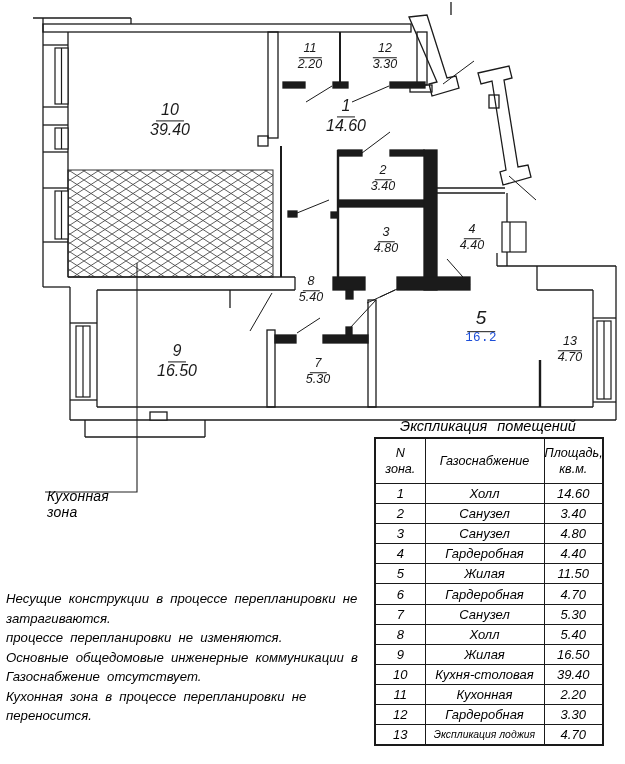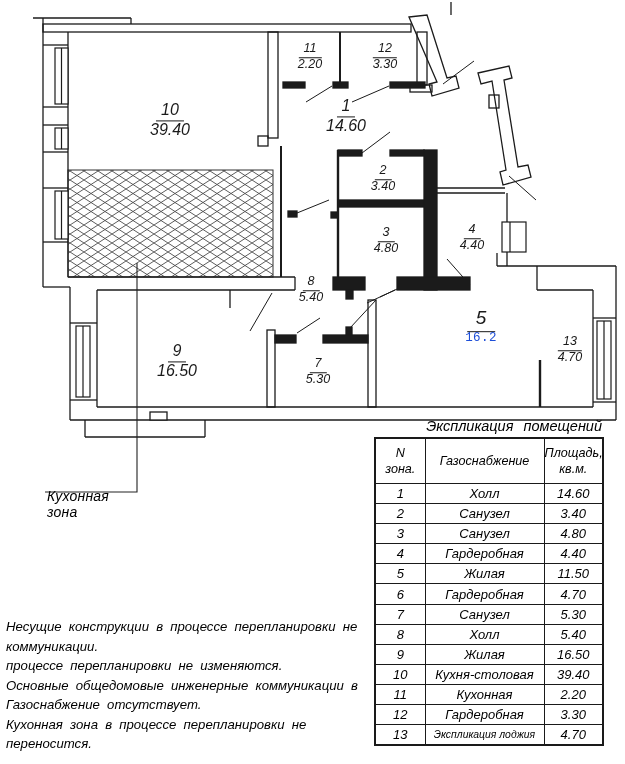--- a/index.html
+++ b/index.html
@@ -11,24 +11,24 @@
   .room-label .rnum{display:inline-block;border-bottom:1.4px solid #1a1a1a;padding:0 5px 1px}
   .room-label .rarea{display:block}
   .room-label.large{font-size:16px}
   .room-label.small{font-size:12.5px}
   .room-label.edited{font-size:13px}
   .room-label.edited .rnum{font-size:19px;padding:0 9px 2px}
   .room-label.edited .rarea{font-family:Liberation Mono, monospace;font-style:normal;
     font-size:12.5px;color:#1d4ed8;letter-spacing:.4px}
   .kitchen-label{position:absolute;left:47px;top:488px;width:95px;
     font-size:14px;font-weight:400;font-style:italic;letter-spacing:.2px;color:#000}
-  .notes{position:absolute;left:6px;top:617px;width:372px;font-size:13.2px;
+  .notes{position:absolute;left:6px;top:589px;width:372px;font-size:13.2px;
     font-style:italic;line-height:19.5px;word-spacing:3.5px;color:#000}
   .explication{position:absolute;left:374px;top:418px;width:240px}
-  .exp-title{font-size:14.5px;font-style:italic;text-align:right;width:228px;
+  .exp-title{font-size:14.5px;font-style:italic;text-align:center;width:228px;
     word-spacing:6px;margin-bottom:3px;color:#000}
   table.exp{border-collapse:collapse;border:2px solid #1a1a1a;table-layout:fixed;width:228px}
   table.exp th,table.exp td{border:1.5px solid #1a1a1a;font-style:italic;font-weight:400;
     color:#000;text-align:center;padding:0;overflow:hidden;white-space:nowrap}
   table.exp thead th{font-size:12.6px;line-height:1.3;height:44px}
   table.exp td{font-size:13px;height:19.1px}
   table.exp td.tight{font-size:10.4px}
 </style>
 </head>
 <body>
@@ -265,18 +265,18 @@
           <td>13</td>
           <td class="tight">Экспликация лоджия</td>
           <td>4.70</td>
         </tr>
       </tbody>
   </table>
 </div>
 
 <div class="notes" id="notes">
     <div>Несущие конструкции в процессе перепланировки не</div>
-    <div>коммуникации.</div>
+    <div>затрагиваются.</div>
     <div>процессе перепланировки не изменяются.</div>
     <div>Основные общедомовые инженерные коммуникации в</div>
     <div>Газоснабжение отсутствует.</div>
     <div>Кухонная зона в процессе перепланировки не переносится.</div>
   </div>
 
 </body></html>

